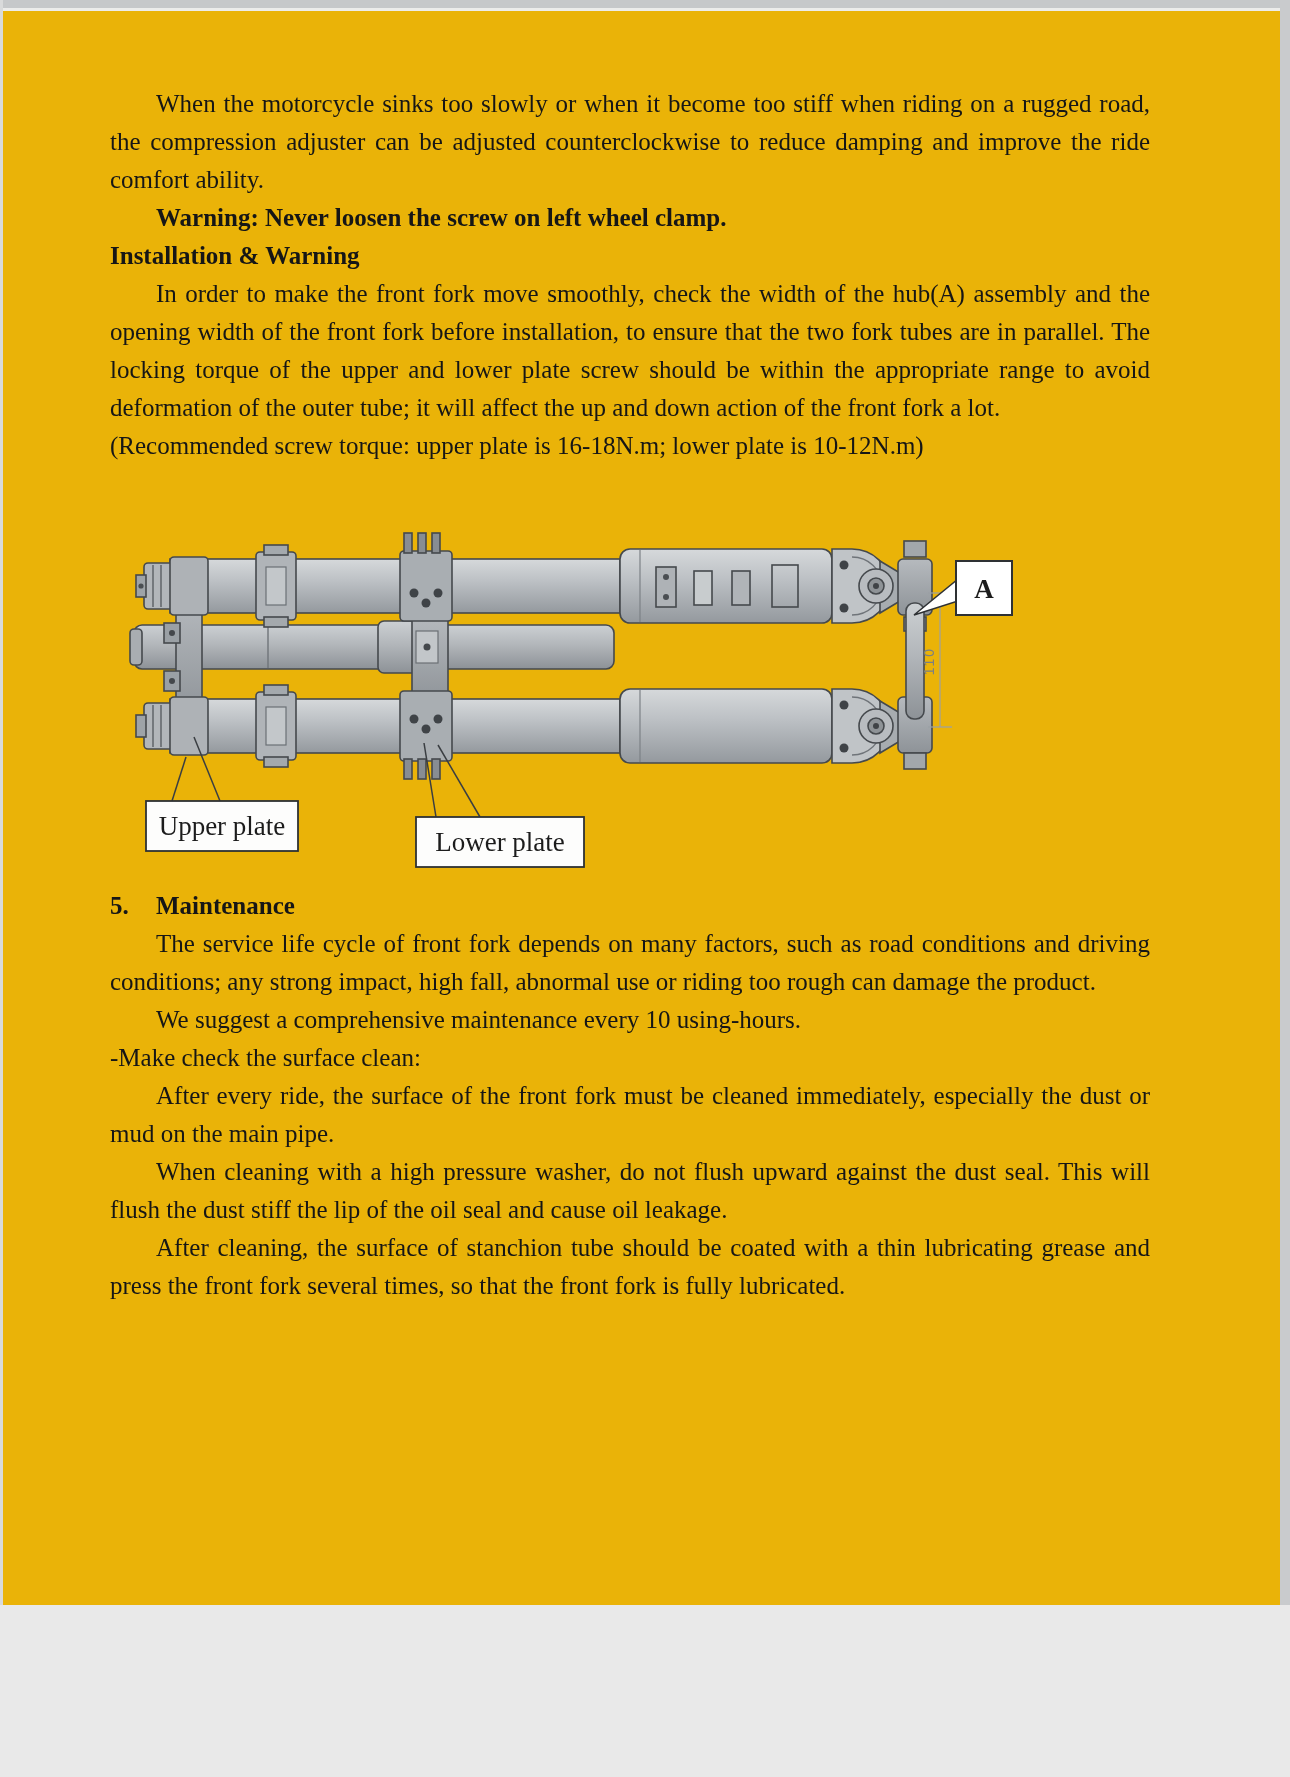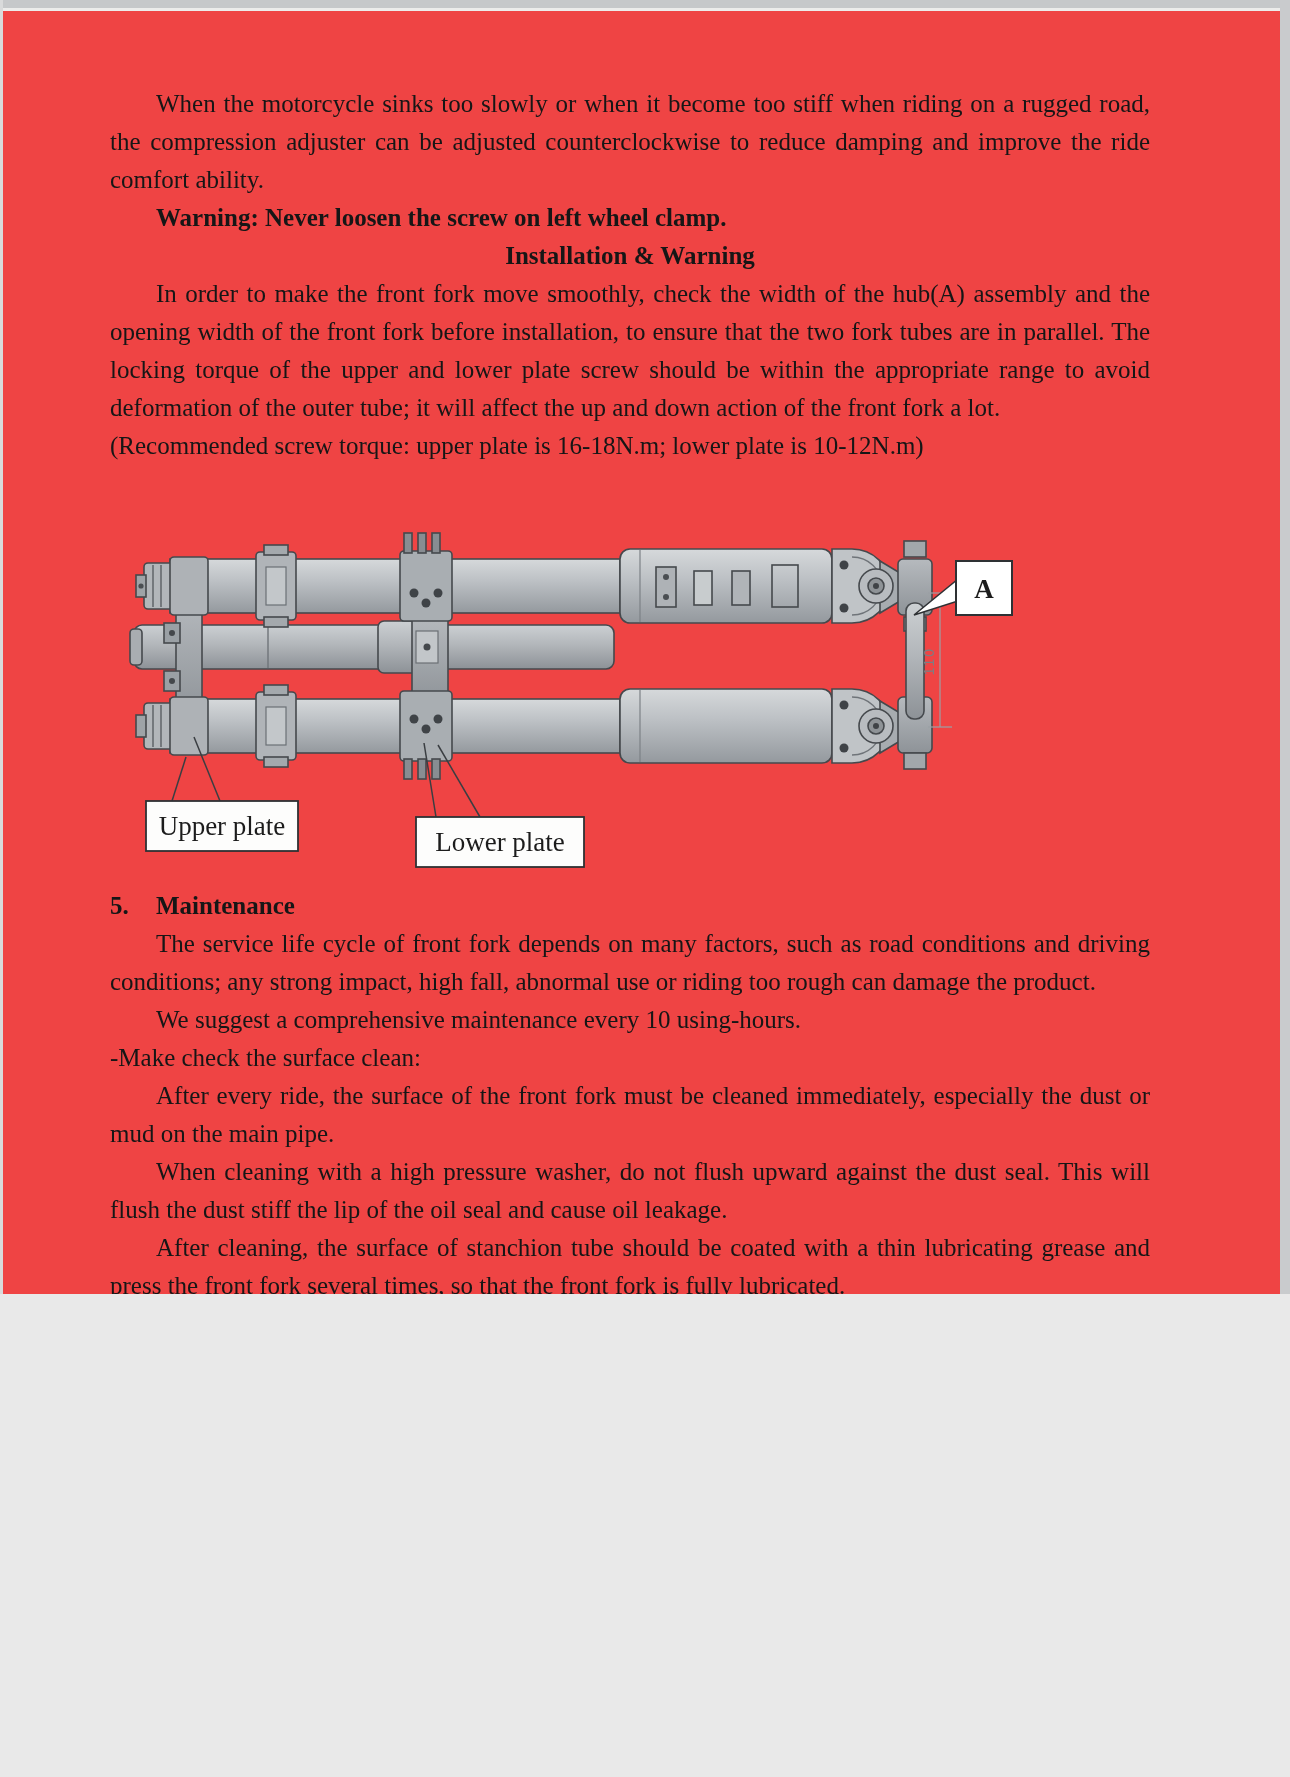--- a/index.html
+++ b/index.html
@@ -1,19 +1,19 @@
 <!DOCTYPE html>
 <html><head>
 <meta charset="utf-8">
 <style>
   html,body{margin:0;padding:0;background:#e9e9e9;}
   .page{
     position:relative;
-    width:1290px;height:1294px;
-    background:#ef4444;
+    width:1290px;height:1605px;
+    background:#eab308;
     font-family:"Liberation Serif","DejaVu Serif",serif;
     color:#161616;
     overflow:hidden;
     box-sizing:border-box;
   }
   .edge-top{position:absolute;top:0;left:0;width:100%;height:8px;background:#c6c8ca;}
   .edge-top2{position:absolute;top:8px;left:0;width:100%;height:3px;background:#ececeb;}
   .edge-right{position:absolute;top:0;right:0;width:10px;height:100%;background:#c9cbcd;}
   .edge-left{position:absolute;top:0;left:0;width:3px;height:100%;background:#d9dadb;}
 
@@ -22,21 +22,21 @@
     left:110px; top:85px;
     width:1040px;
     font-size:25px;
     line-height:38px;
     text-align:justify;
   }
   .content p{margin:0;}
   .indent{text-indent:46px;}
   .warning-line{font-weight:bold;}
   .section-head{margin:0;font-weight:bold;font-size:25px;line-height:38px;}
-  .install-head{margin-top:22px;margin-left:46px;text-align:center;}
+  .install-head{margin-top:22px;margin-left:46px;text-align:left;}
   .maint-head{margin-top:10px;display:flex;text-align:left;}
   .maint-head .num{width:46px;}
   .torque{text-indent:0;}
   .noindent{text-indent:0;}
 
   .diagram-block{
     position:relative;
     margin:10px 0 2px 18px;
     width:900px;height:402px;
   }

